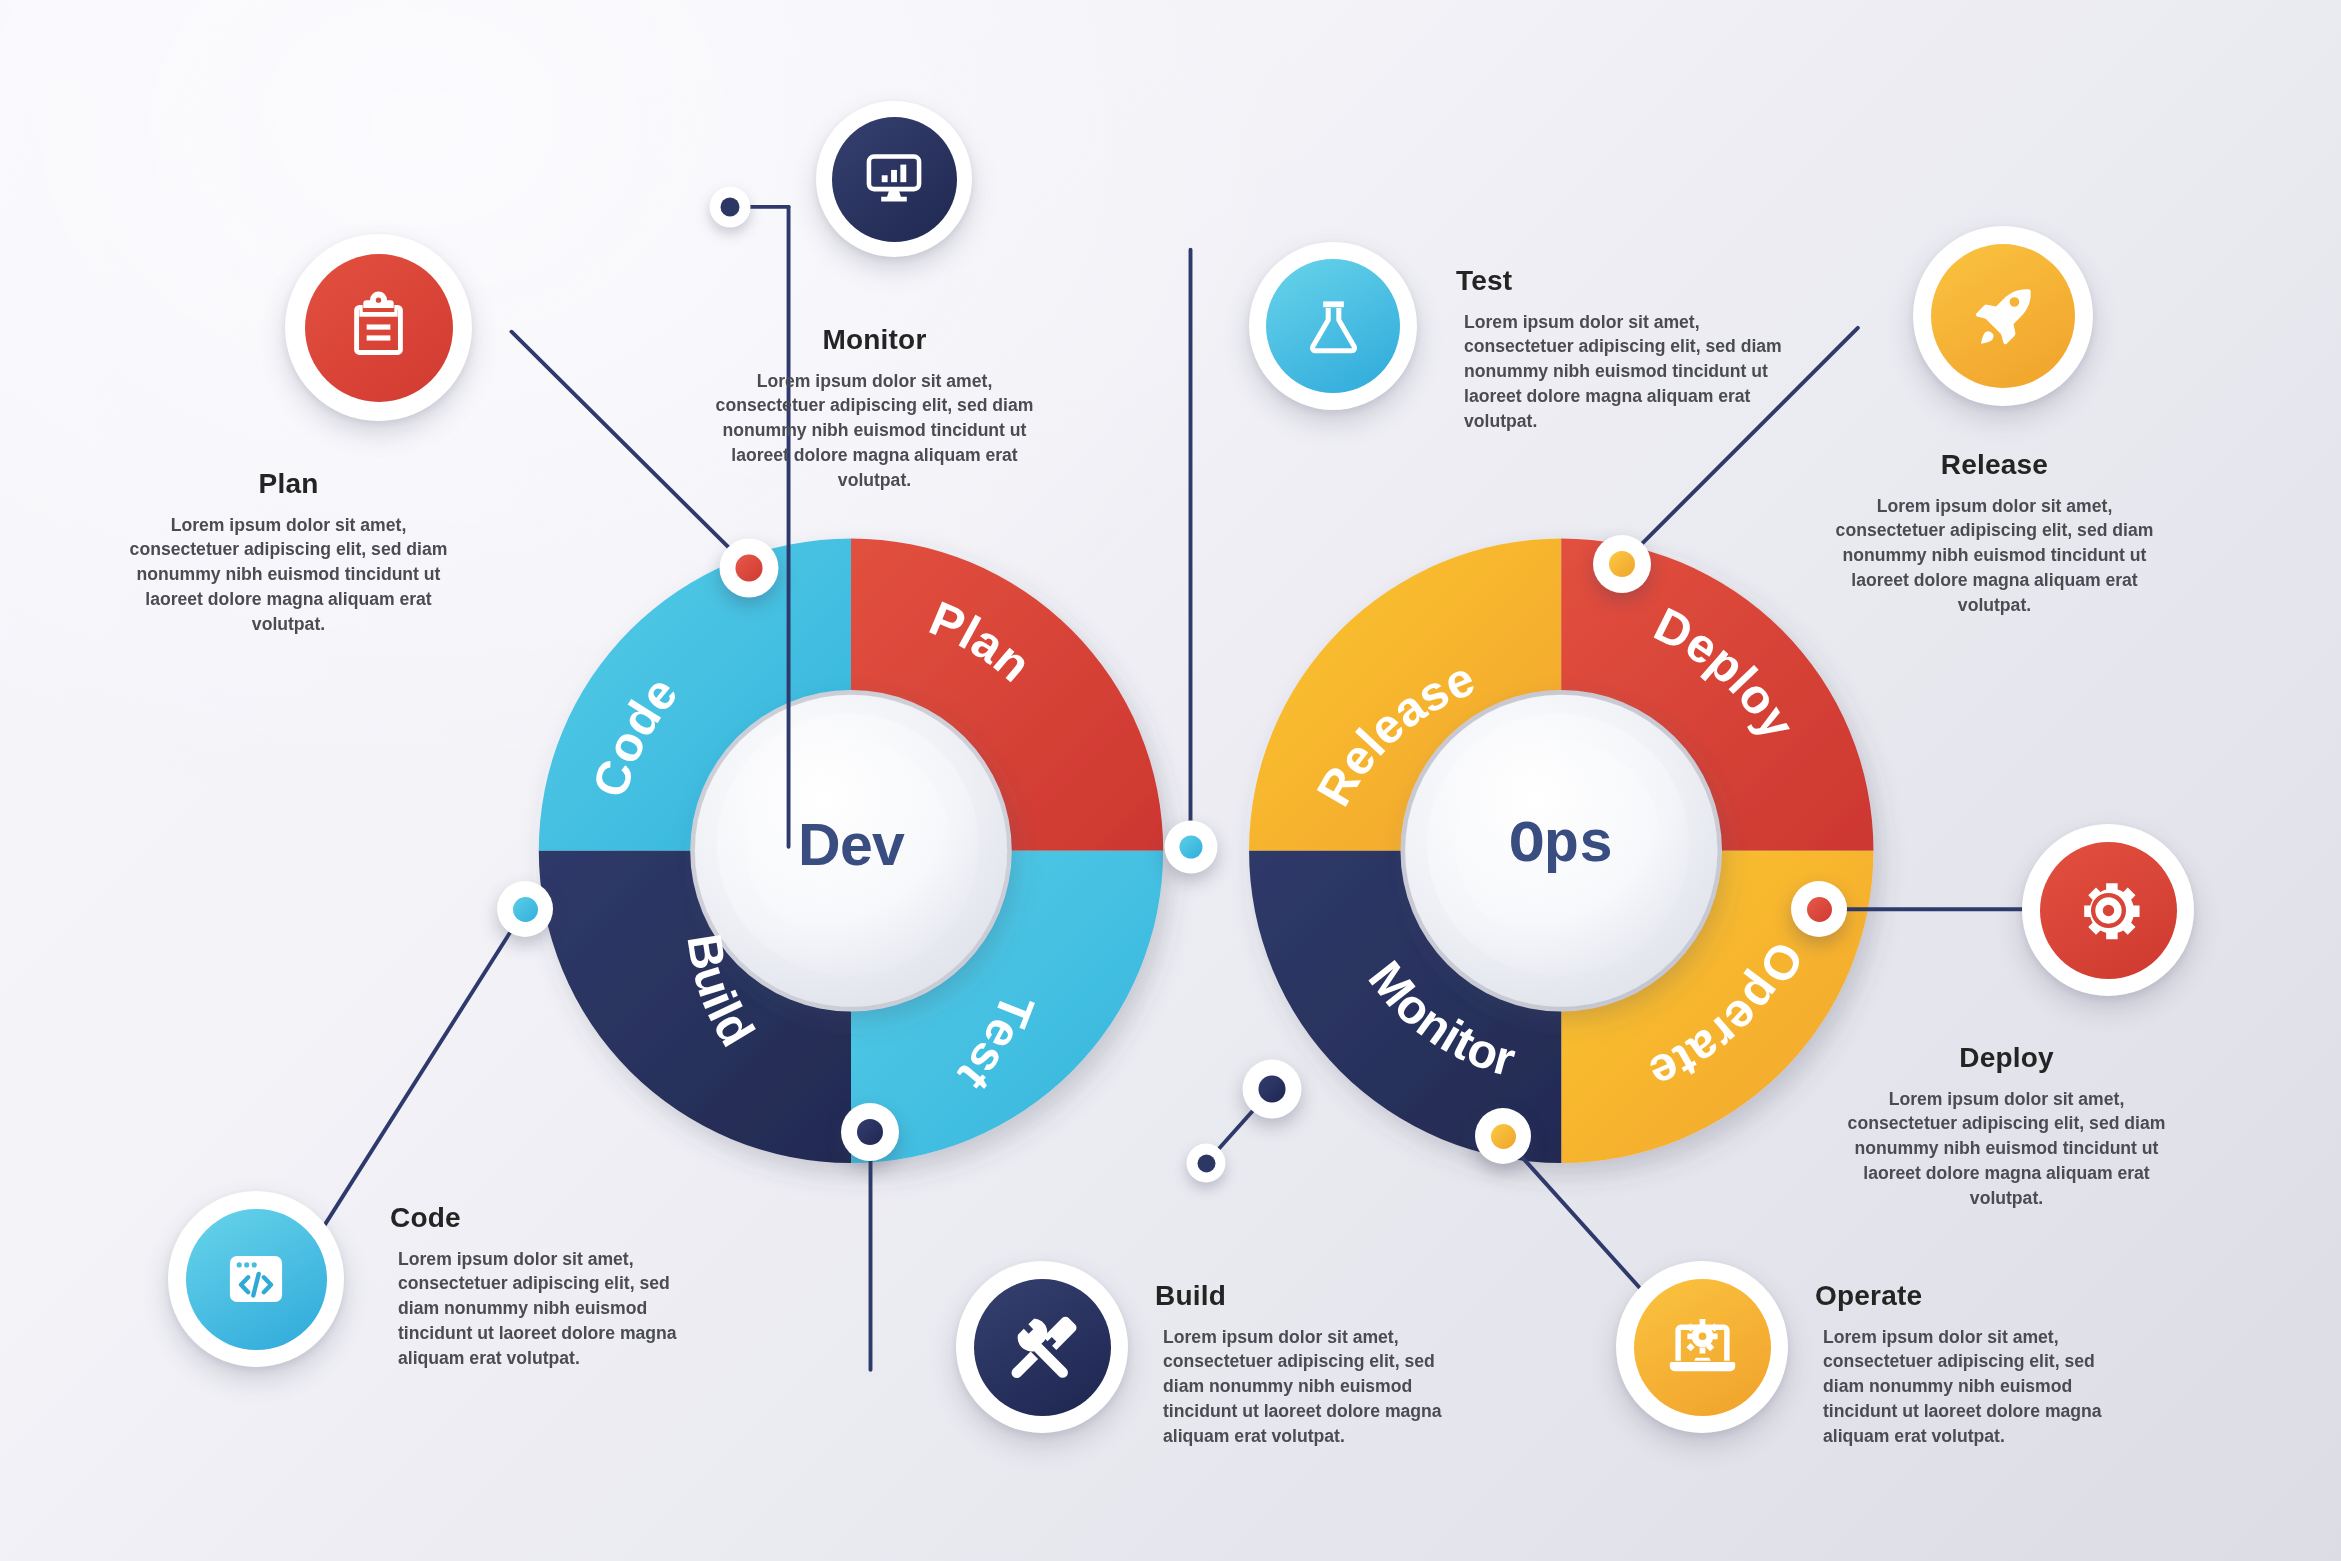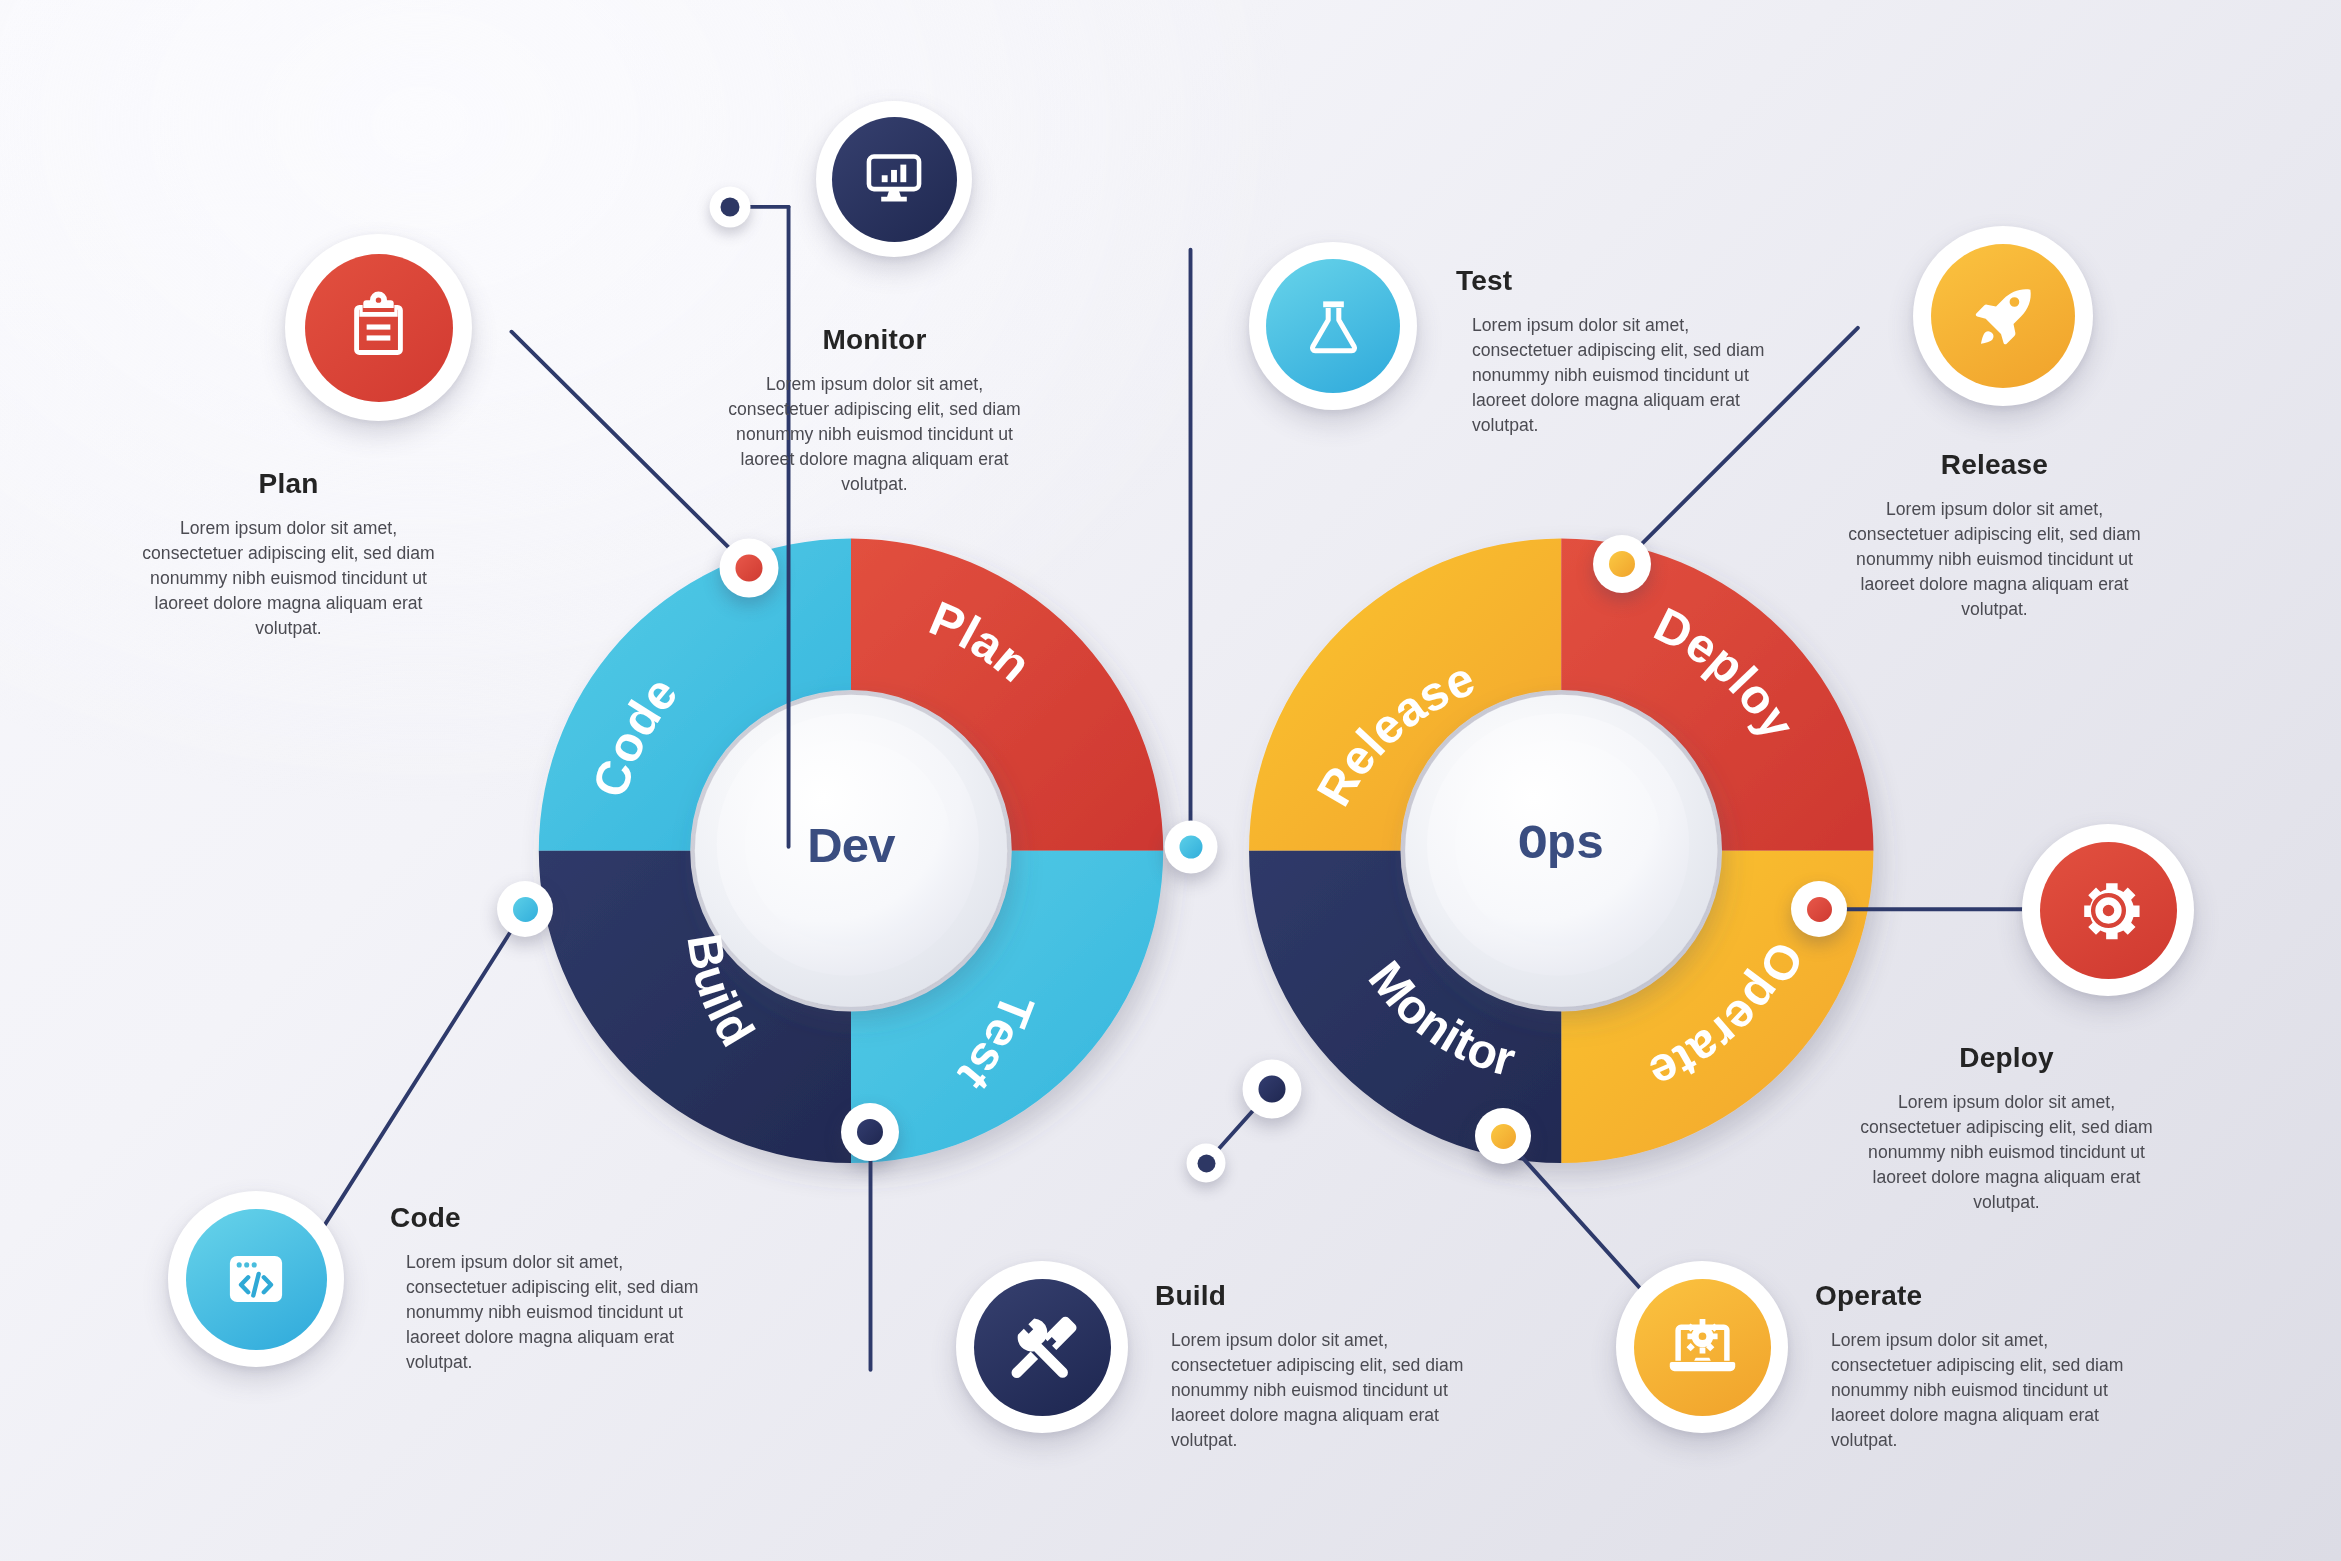--- a/index.html
+++ b/index.html
@@ -28,29 +28,29 @@
   }
   .bubble svg{display:block;}
 
   
   .tblock{position:absolute;z-index:7;}
   .tblock h3{
     margin:0 0 12.5px 0;
     font-size:28px;font-weight:bold;color:#242424;letter-spacing:0.2px;
   }
   .tblock p{
-    margin:16px;font-size:17.6px;line-height:1.42;color:#4b4b52;font-weight:400;
+    margin:8px;font-size:17.6px;line-height:1.42;color:#4b4b52;font-weight:700;
   }
   .ta-center{text-align:center;}
   .ta-left{text-align:left;}
 
   
   .hublabel{
     position:absolute;z-index:5;
-    font-size:49px;font-weight:bold;color:#3a4d80;letter-spacing:-0.8px;
+    font-size:59px;font-weight:bold;color:#3a4d80;letter-spacing:-0.8px;
     transform:translate(-50%,-50%);
     pointer-events:none;
   }
 
   
   .node{
     position:absolute;border-radius:50%;background:#fff;z-index:8;
     display:flex;align-items:center;justify-content:center;
     box-shadow:0 7.8px 17px rgba(60,62,90,.28);
     transform:translate(-50%,-50%);

